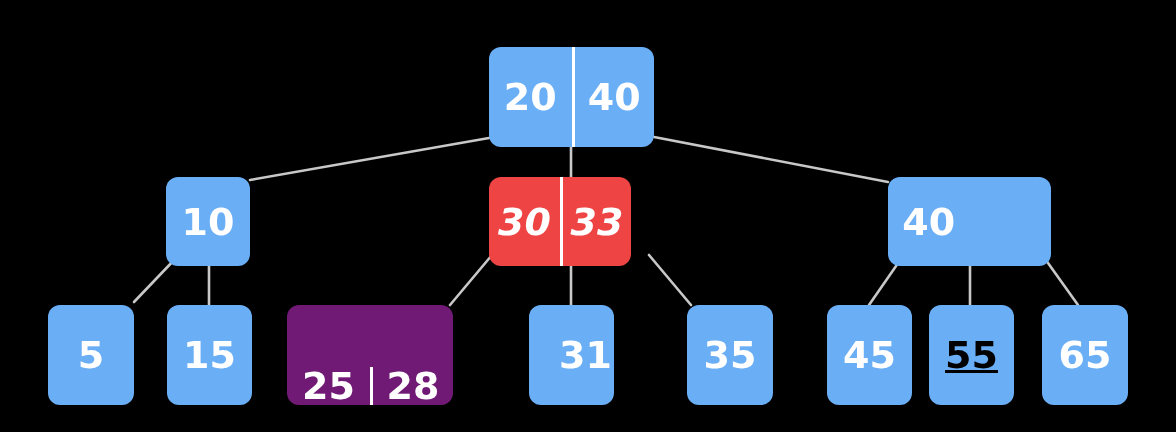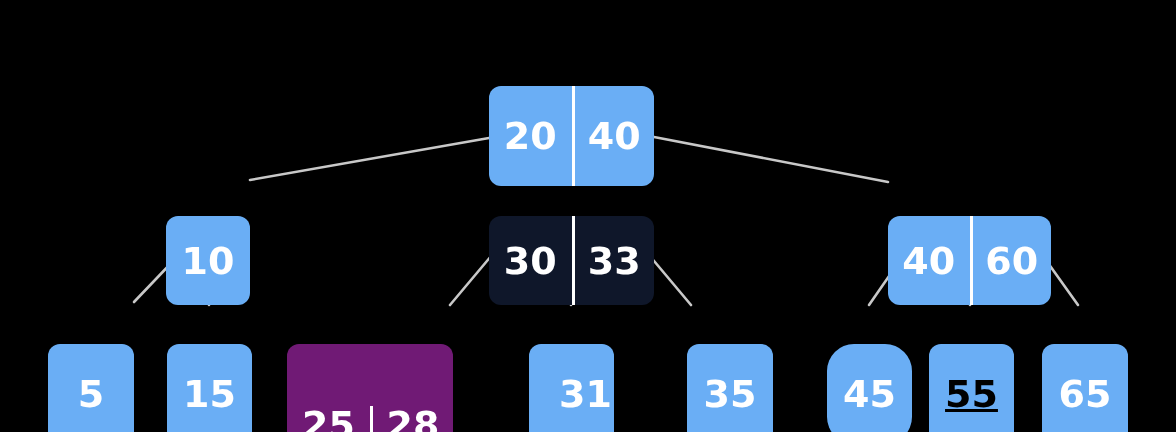--- a/index.html
+++ b/index.html
@@ -25,21 +25,20 @@
     pointer-events: none;
   }
   .tree-node {
     position: absolute;
     display: flex;
     flex-direction: row;
     background: #6aaef5;
     border-radius: 12px;
     box-sizing: border-box;
     overflow: hidden;
-    margin-top: 39px;
   }
   .node-cell {
     display: flex;
     align-items: center;
     justify-content: center;
     box-sizing: border-box;
     color: #ffffff;
     font-weight: bold;
     font-size: 38px;
     line-height: 1;
@@ -68,45 +67,44 @@
       <line x1="1043" y1="256" x2="1078" y2="305" stroke="#c8c8c8" stroke-width="2.6" stroke-linecap="round"></line>
     </svg>
   <div id="node-layer">
       <div class="tree-node" style="left: 489px; top: 47px; width: 165px; height: 100px; background: rgb(106, 174, 245);">
         <div class="node-cell" style="width: 82.5px; color: rgb(255, 255, 255);">20</div>
         <div class="node-cell" style="width: 82.5px; color: rgb(255, 255, 255);">40</div>
       </div>
       <div class="tree-node" style="left: 166px; top: 177px; width: 84px; height: 89px; background: rgb(106, 174, 245);">
         <div class="node-cell" style="width: 84px; color: rgb(255, 255, 255);">10</div>
       </div>
-      <div class="tree-node" style="left: 489px; top: 177px; width: 165px; height: 89px; background: #0f172a;">
+      <div class="tree-node" style="left: 489px; top: 177px; width: 142px; height: 89px; background: #ef4444; font-style: italic;">
         <div class="node-cell" style="width: 82.5px; color: rgb(255, 255, 255);">30</div>
         <div class="node-cell" style="width: 82.5px; color: rgb(255, 255, 255);">33</div>
       </div>
       <div class="tree-node" style="left: 888px; top: 177px; width: 163px; height: 89px; background: rgb(106, 174, 245);">
         <div class="node-cell" style="width: 81.5px; color: rgb(255, 255, 255);">40</div>
-        <div class="node-cell" style="width: 81.5px; color: rgb(255, 255, 255);">60</div>
       </div>
       <div class="tree-node" style="left: 48px; top: 305px; width: 86px; height: 100px; background: rgb(106, 174, 245);">
         <div class="node-cell" style="width: 86px; color: rgb(255, 255, 255);">5</div>
       </div>
       <div class="tree-node" style="left: 167px; top: 305px; width: 85px; height: 100px; background: rgb(106, 174, 245);">
         <div class="node-cell" style="width: 85px; color: rgb(255, 255, 255);">15</div>
       </div>
       <div class="tree-node" style="left: 287px; top: 305px; width: 166px; height: 100px; background: #701a75; align-items: flex-end;">
         <div class="node-cell" style="width: 83px; color: rgb(255, 255, 255);">25</div>
         <div class="node-cell" style="width: 83px; color: rgb(255, 255, 255);">28</div>
       </div>
       <div class="tree-node" style="left: 529px; top: 305px; width: 85px; height: 100px; background: rgb(106, 174, 245); padding-left: 28px;">
         <div class="node-cell" style="width: 85px; color: rgb(255, 255, 255);">31</div>
       </div>
       <div class="tree-node" style="left: 687px; top: 305px; width: 86px; height: 100px; background: rgb(106, 174, 245);">
         <div class="node-cell" style="width: 86px; color: rgb(255, 255, 255); border-radius: 16px;">35</div>
       </div>
-      <div class="tree-node" style="left: 827px; top: 305px; width: 85px; height: 100px; background: rgb(106, 174, 245); border-radius: 27px;">
+      <div class="tree-node" style="left: 827px; top: 305px; width: 85px; height: 100px; background: rgb(106, 174, 245);">
         <div class="node-cell" style="width: 85px; color: rgb(255, 255, 255);">45</div>
       </div>
       <div class="tree-node" style="left: 929px; top: 305px; width: 85px; height: 100px; background: rgb(106, 174, 245);">
         <div class="node-cell" style="width: 85px; color: #000000; text-decoration: underline;">55</div>
       </div>
       <div class="tree-node" style="left: 1042px; top: 305px; width: 86px; height: 100px; background: rgb(106, 174, 245);">
         <div class="node-cell" style="width: 86px; color: rgb(255, 255, 255); border-radius: 8px;">65</div>
       </div>
     </div>
 </div>

